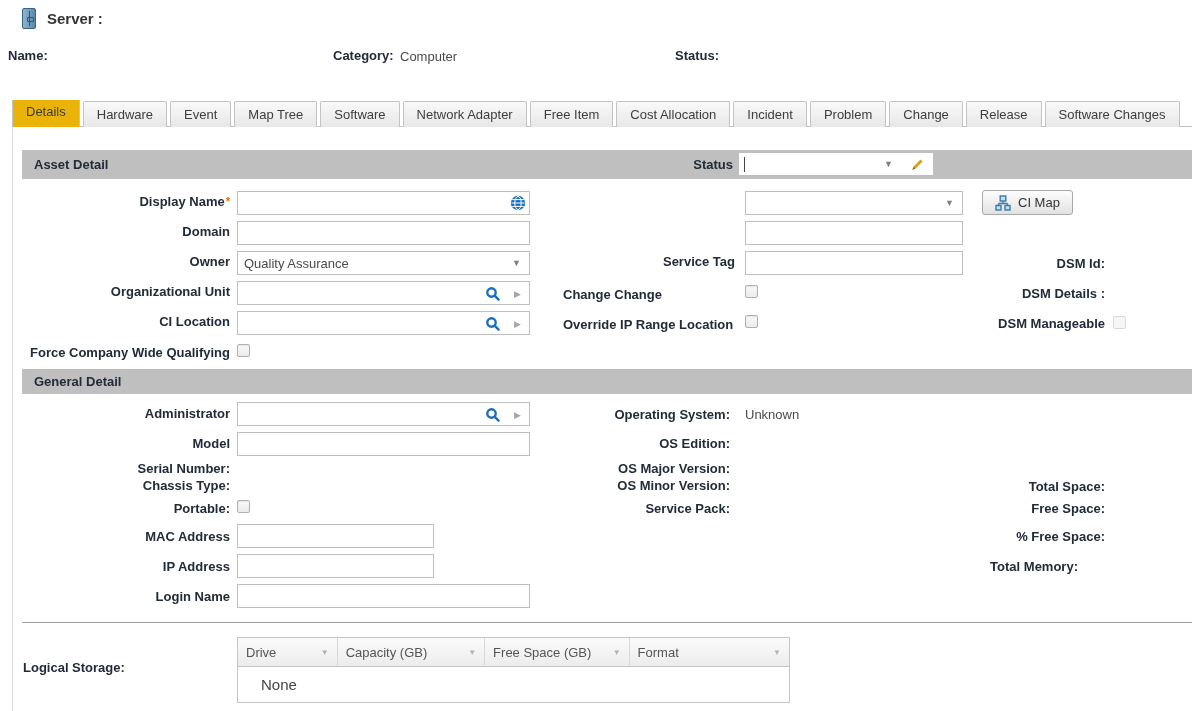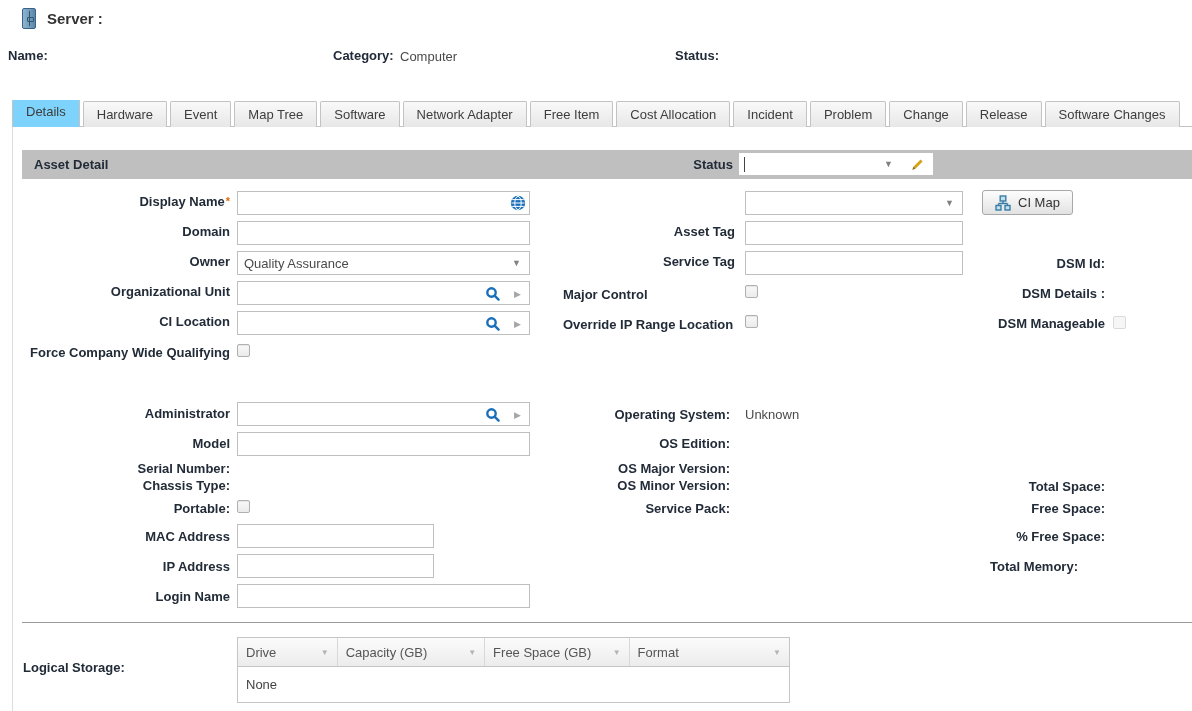--- a/index.html
+++ b/index.html
@@ -32,35 +32,35 @@
   .secbar{position:absolute;left:22px;width:1170px;height:29px;background:var(--section-bar-gray);
           display:flex;align-items:center;padding-left:12px;box-sizing:border-box;
           font-weight:bold;font-size:13px;color:var(--label-color);}
   .tabline{position:absolute;left:12px;top:126px;width:1180px;height:1px;background:#c3c3c3;z-index:1;}
   .panelborder{position:absolute;left:12px;top:127px;width:1px;height:584px;background:#dcdcdc;}
   .tabs{position:absolute;left:12px;top:100px;height:27px;display:flex;align-items:flex-end;
         width:1180px;overflow:hidden;white-space:nowrap;z-index:2;}
   .tab{height:26px;line-height:25px;padding:0 13px;margin-right:3px;box-sizing:border-box;
        border:1px solid #c3c3c3;border-bottom:none;border-radius:2px 2px 0 0;
        background:linear-gradient(#f9f9f9,#e7e7e7);font-size:13px;color:#3d3d3d;flex:0 0 auto;}
-  .tab.active{height:30px;line-height:24px;background:#7dd3fc;border-top:3px solid var(--accent-blue);
+  .tab.active{height:30px;line-height:24px;background:#eab308;border-top:3px solid var(--accent-blue);
        position:relative;z-index:3;}
   .btn{position:absolute;height:25px;box-sizing:border-box;display:flex;align-items:center;gap:7px;
        padding:0 12px;border:1px solid #a8a8a8;border-radius:3px;
        background:linear-gradient(#fdfdfd,#e2e2e2);font-size:13px;color:#333;cursor:default;}
   .caret{position:absolute;left:5px;top:4px;width:1px;height:15px;background:#444;}
   .req{color:var(--required-orange);font-size:11px;vertical-align:top;margin-left:1px;}
   .divider{position:absolute;left:22px;top:622px;width:1170px;height:1px;background:#9c9c9c;}
   .lstable{position:absolute;left:237px;top:637px;width:553px;box-sizing:border-box;border:1px solid #c5c5c5;background:#fff;}
   .lshead{display:flex;height:28px;background:linear-gradient(#fbfbfb,#ececec);border-bottom:1px solid #c5c5c5;}
   .lscol{display:flex;align-items:center;justify-content:space-between;padding:0 8px;box-sizing:border-box;
          font-size:13px;color:#555;border-right:1px solid #d8d8d8;}
   .lscol:last-child{border-right:none;}
   .lscol .filter{color:#b3b3b3;font-size:8px;margin-left:6px;}
-  .lsbody{height:35px;display:flex;align-items:center;padding:0 8px;font-size:13px;color:#444;}
+  .lsbody{height:35px;display:flex;align-items:center;padding:0 8px;font-size:15px;color:#444;margin-left:15px;}
   .icon-abs{position:absolute;}
   svg{display:block;}
   .globe-disc{fill:var(--icon-blue);}
   .globe-line{stroke:#fff;stroke-width:1;fill:none;}
   .mag{stroke:var(--icon-blue);stroke-width:2.4;fill:none;stroke-linecap:round;}
   .pencil-body{fill:var(--pencil-gold);}
   .pencil-tip{fill:#8a6a0d;}
   .org-box{fill:#bfe0ec;stroke:var(--icon-teal);stroke-width:1.4;}
   .org-line{stroke:var(--icon-teal);stroke-width:1.4;fill:none;}
   .server-icon{position:absolute;left:22px;top:8px;width:14px;height:21px;border:1px solid #3a6286;border-radius:2px;
@@ -153,47 +153,49 @@
   </div>
 
   <div class="lbl" style="left:8px;top:345px;width:222px;">Force Company Wide Qualifying</div>
   <span class="cb" style="left:237px;top:344px;"></span>
 
   <div class="combo" style="left:745px;top:191px;width:218px;">
     <span></span>
     <span class="arrow-down" style="right:8px;">▼</span>
   </div>
 
-  <div class="lbl" style="left:505px;top:224px;width:230px;">Asset Tag</div>
   <input class="inp" style="left: 745px; top: 221px; width: 218px;" value="">
 
   <div class="lbl" style="left:505px;top:254px;width:230px;">Service Tag</div>
   <input class="inp" style="left: 745px; top: 251px; width: 218px;" value="">
 
-  <div class="lbl lbl-l" style="left:563px;top:287px;">Major Control</div>
+  <div class="lbl lbl-l" style="left:563px;top:287px;">Change Change</div>
   <span class="cb" style="left:745px;top:285px;"></span>
 
   <div class="lbl lbl-l" style="left:563px;top:317px;">Override IP Range Location</div>
   <span class="cb" style="left:745px;top:315px;"></span>
 
   <div class="btn" style="left:982px;top:190px;">
     <svg width="16" height="16" viewBox="0 0 16 16">
       <rect class="org-box" x="5.2" y="1" width="5.6" height="5"></rect>
       <path class="org-line" d="M8 6 L8 8.5 M3.5 8.5 L12.5 8.5 M3.5 8.5 L3.5 10.5 M12.5 8.5 L12.5 10.5"></path>
       <rect class="org-box" x="1" y="10.5" width="5" height="4.5"></rect>
       <rect class="org-box" x="10" y="10.5" width="5" height="4.5"></rect>
     </svg>
     <span>CI Map</span>
   </div>
 
   <div class="lbl" style="left:905px;top:256px;width:200px;">DSM Id:</div>
   <div class="lbl" style="left:905px;top:286px;width:200px;">DSM Details :</div>
   <div class="lbl" style="left:905px;top:316px;width:200px;">DSM Manageable</div>
   <span class="cb disabled" style="left:1113px;top:316px;"></span>
 
+  <div class="secbar" style="top:369px;height:25px;">
+    <span>General Detail</span>
+  </div>
 
   <div class="lbl" style="left:8px;top:406px;width:222px;">Administrator</div>
   <div class="combo" style="left:237px;top:402px;width:293px;">
     <span></span>
     <svg class="icon-abs" style="right:28px;top:4px;" width="16" height="16" viewBox="0 0 16 16">
       <circle class="mag" cx="6.5" cy="6.5" r="4.2"></circle>
         <line class="mag" x1="9.8" y1="9.8" x2="13.6" y2="13.6"></line>
     </svg>
     <span class="arrow-right" style="right:8px;top:8px;">▶</span>
   </div>

